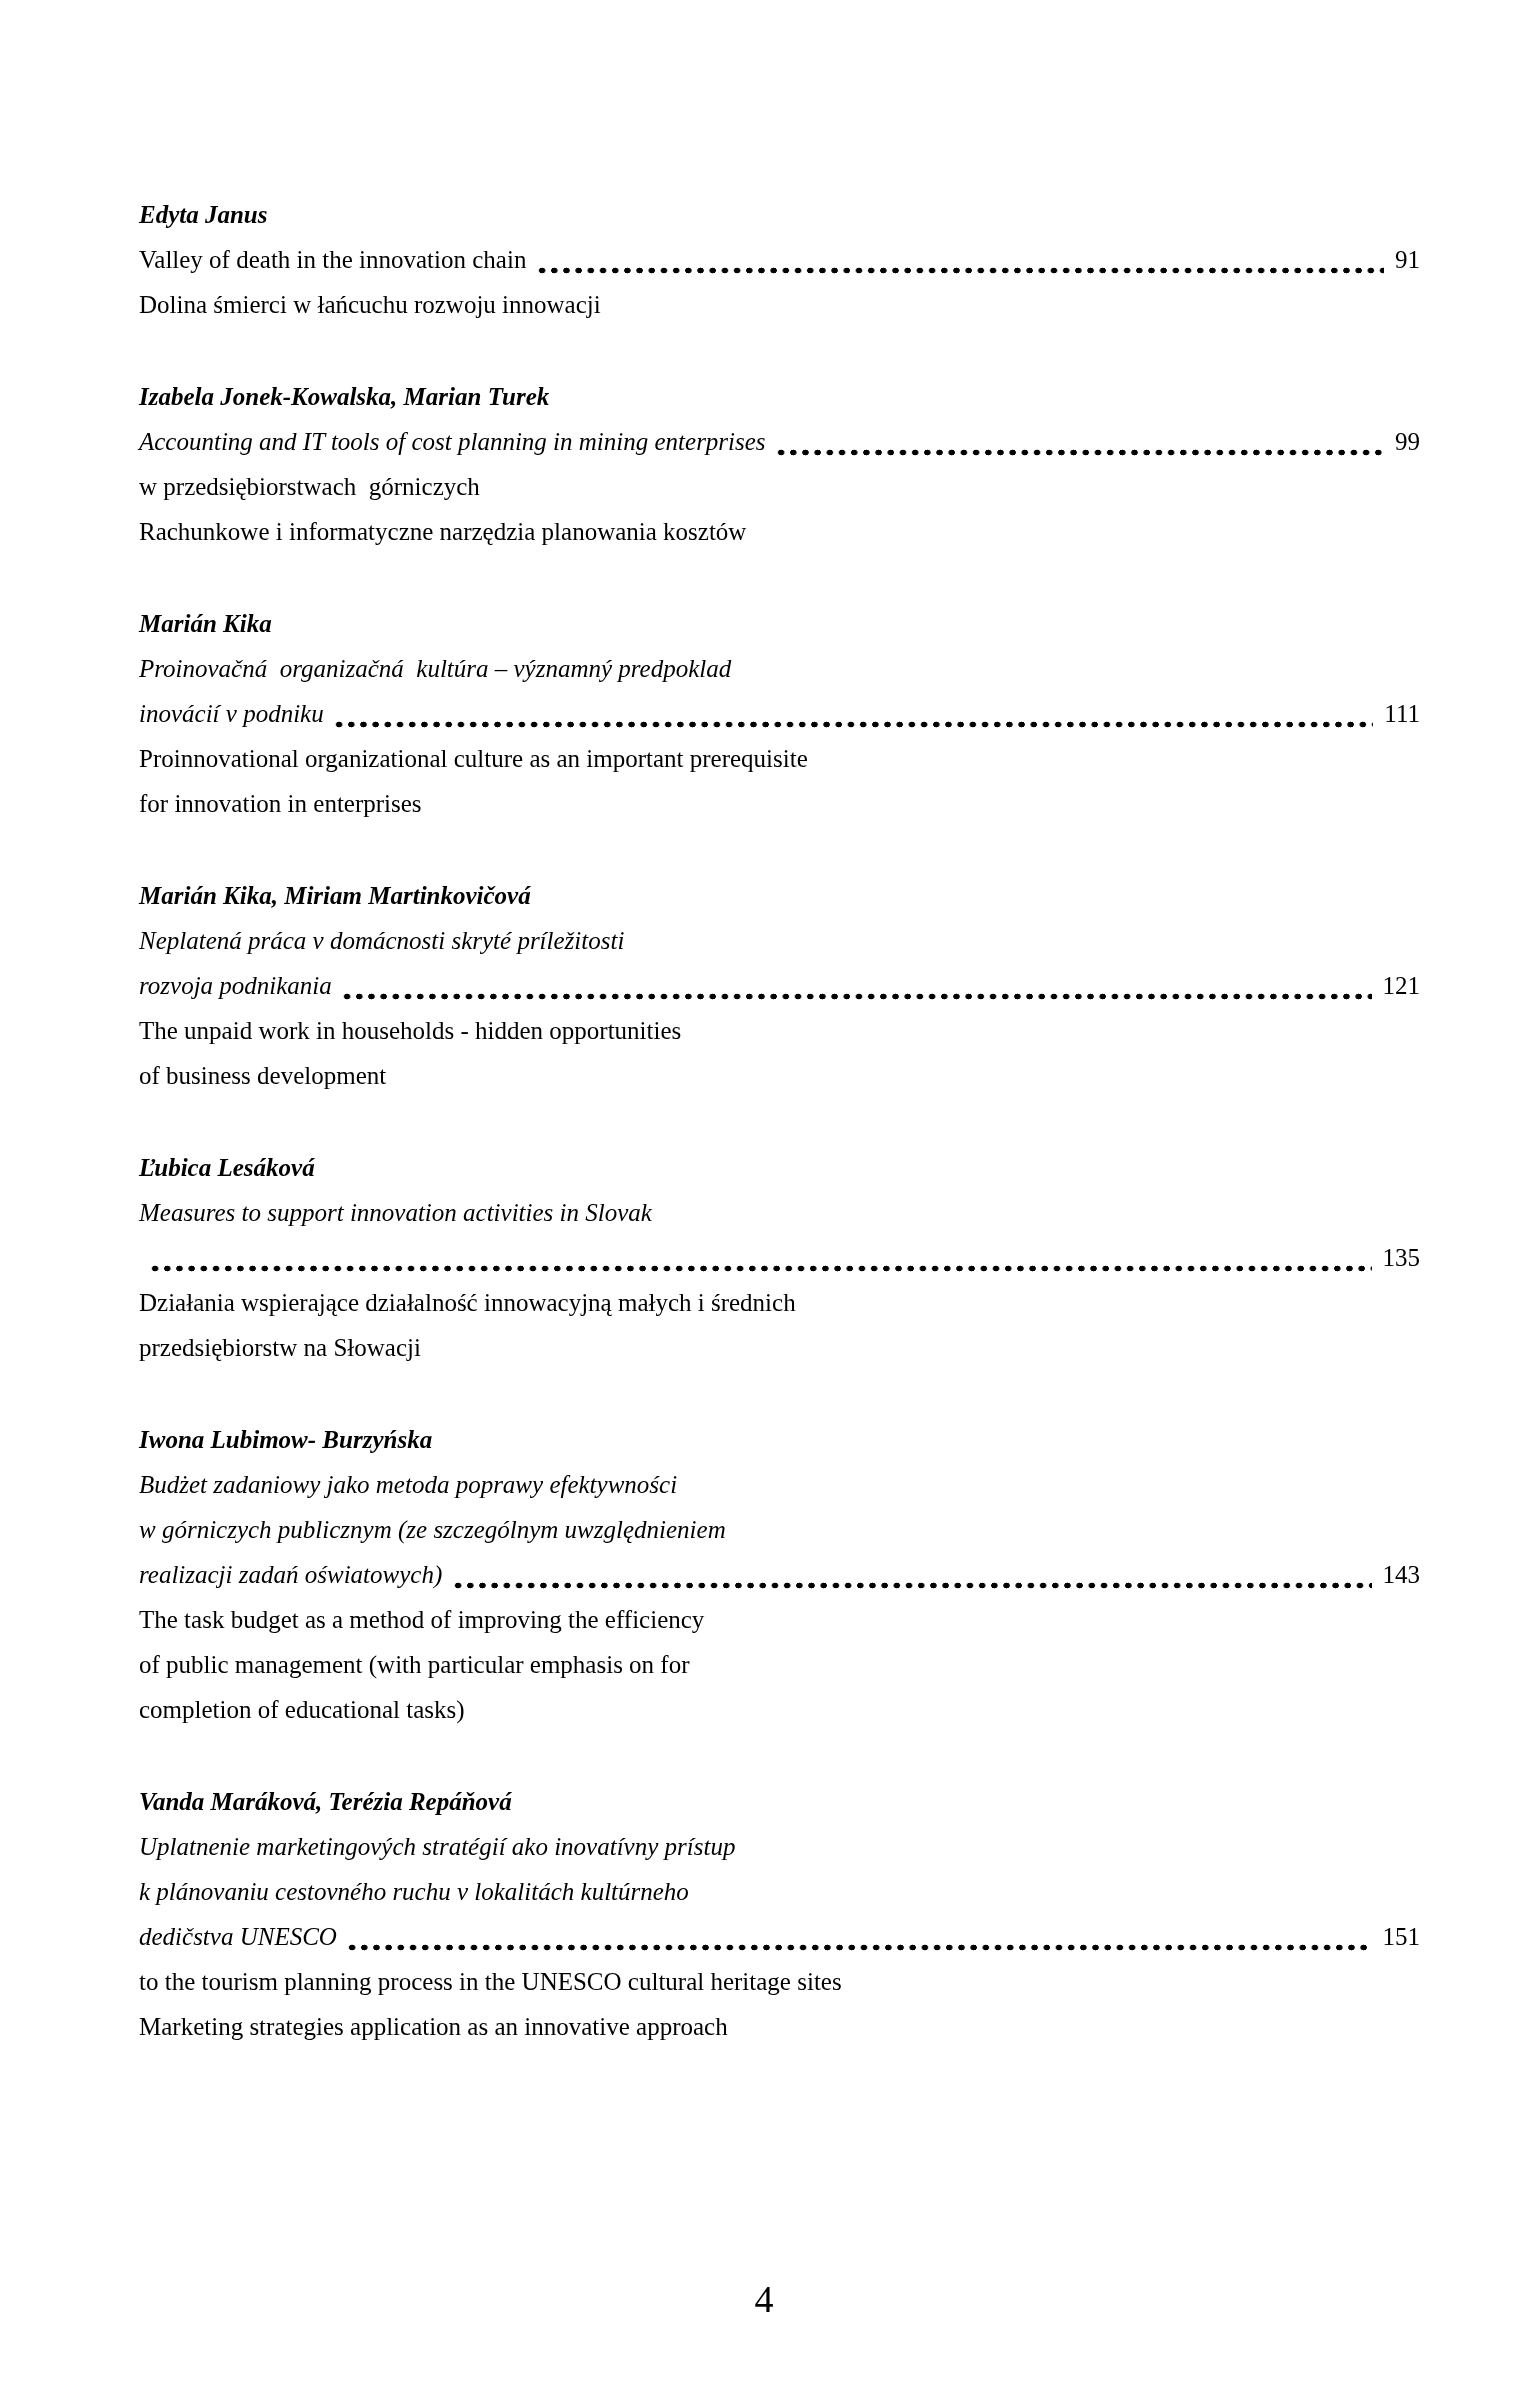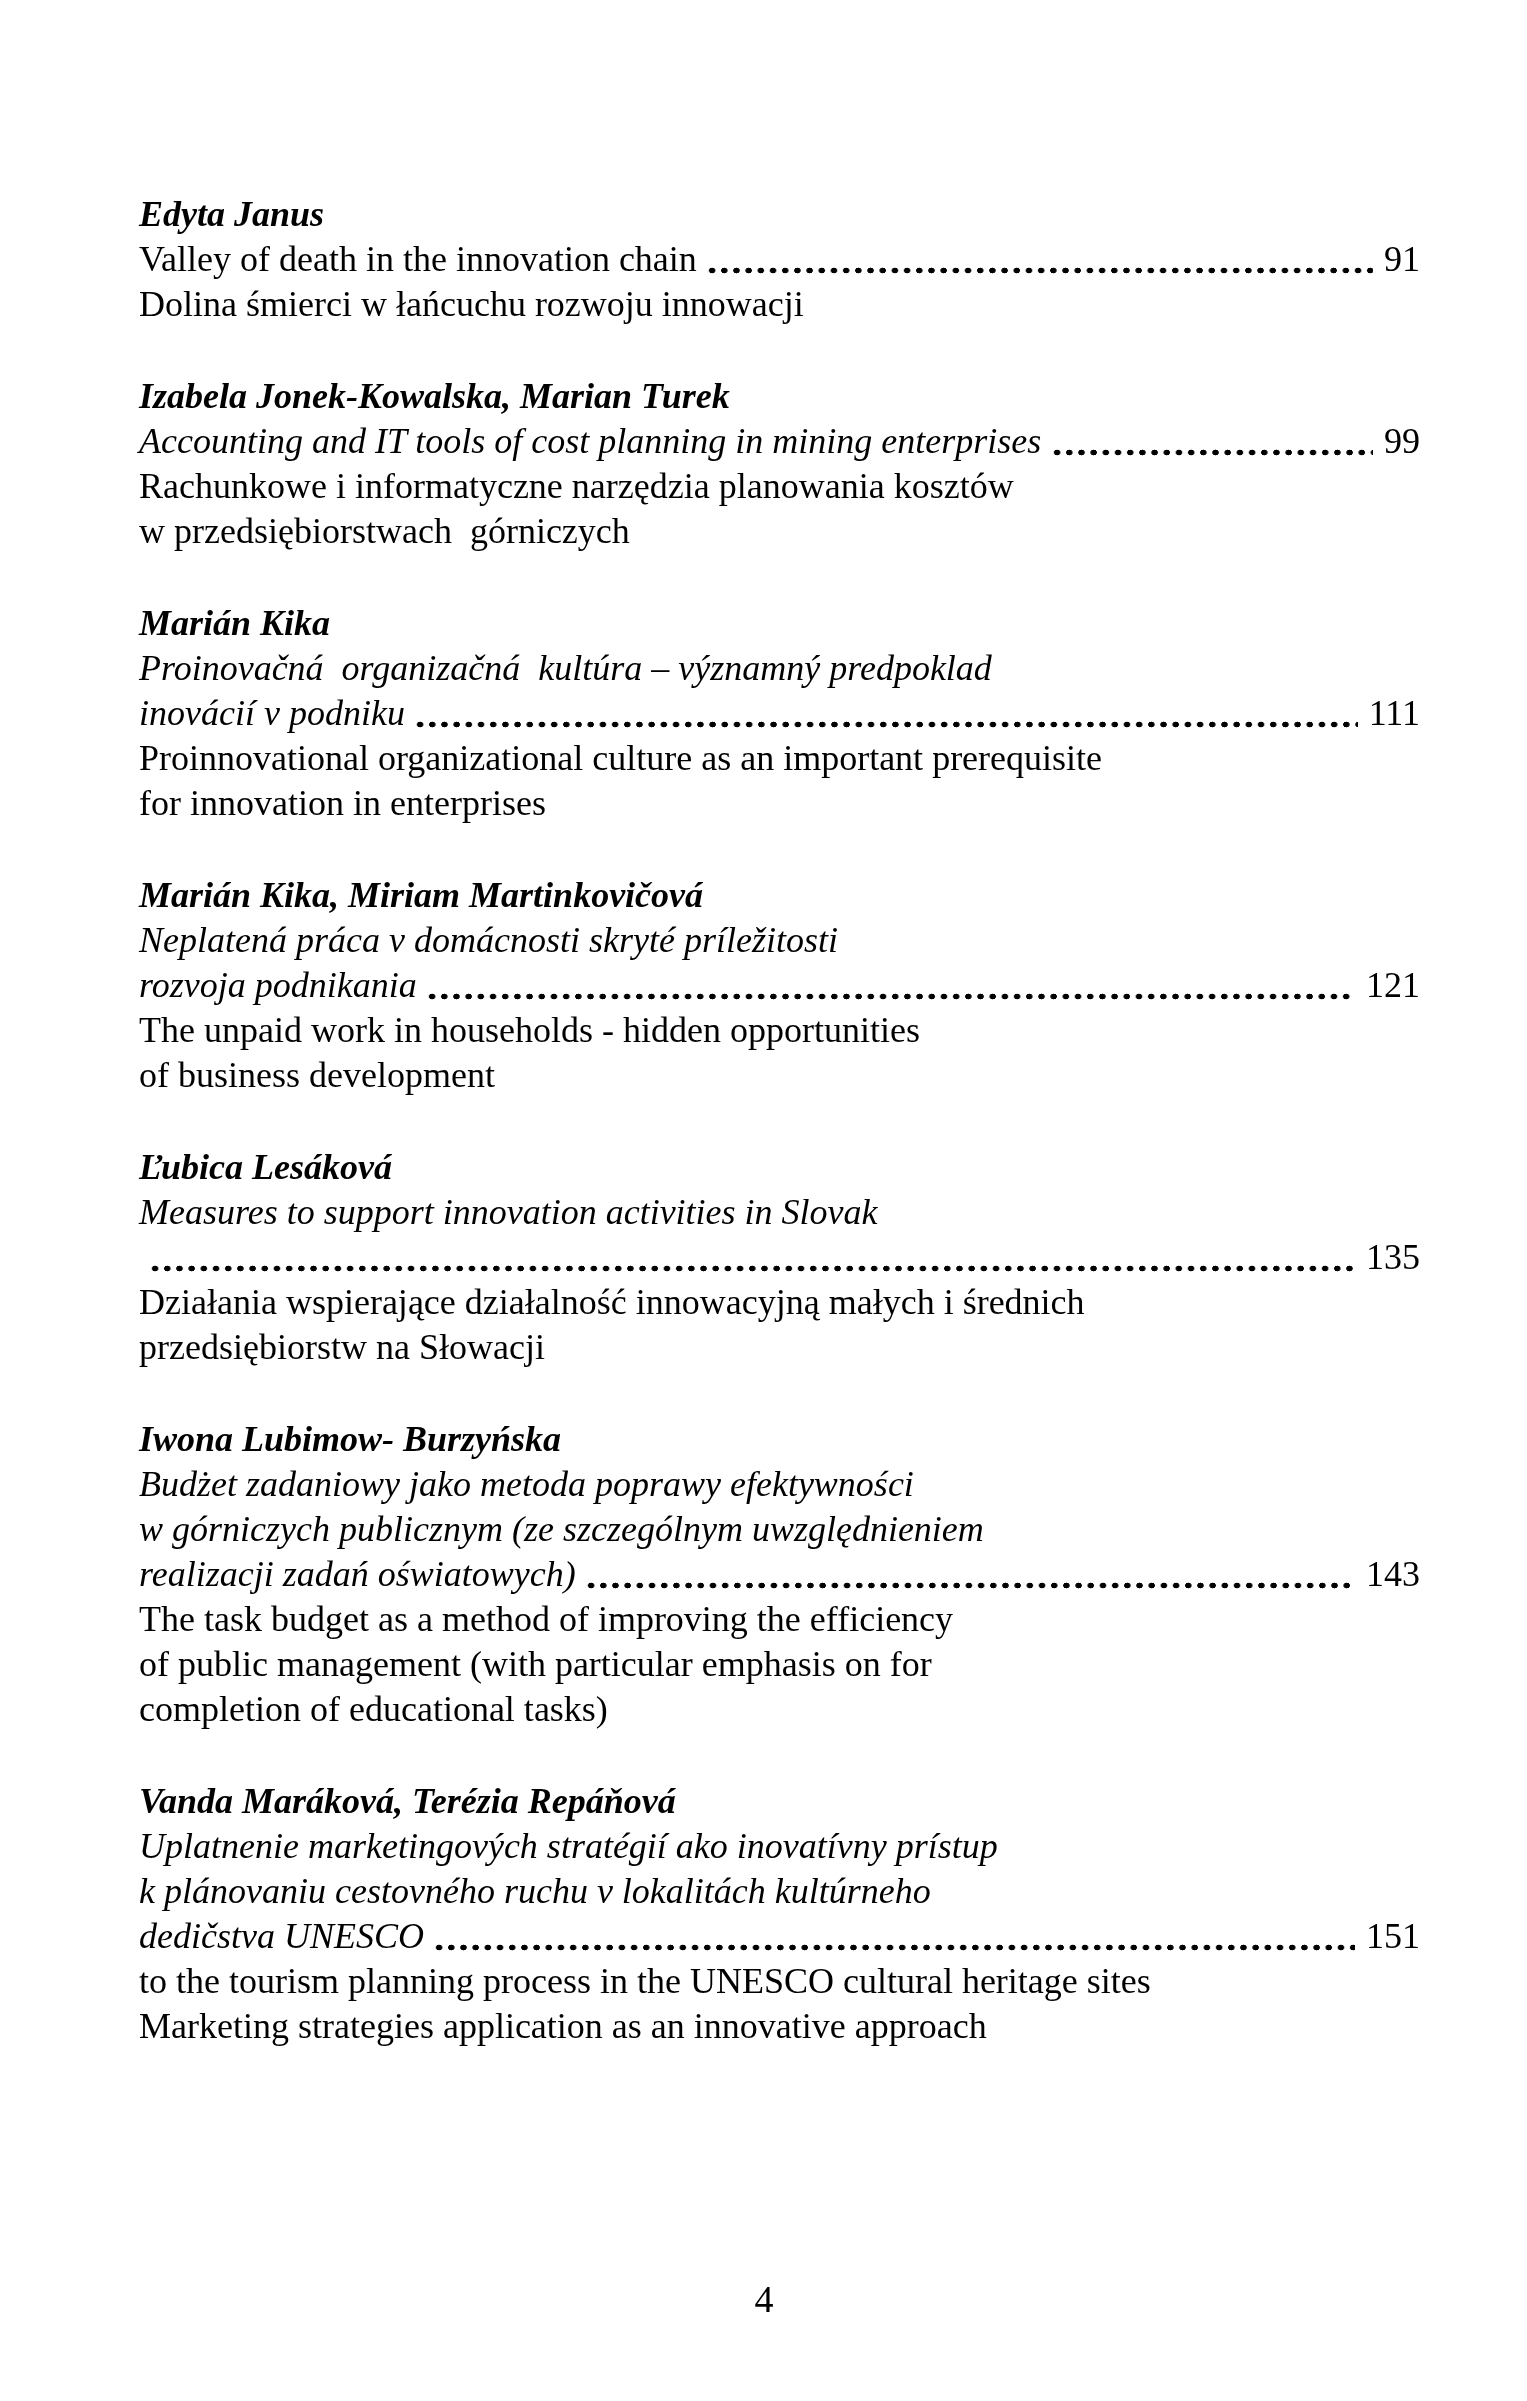--- a/index.html
+++ b/index.html
@@ -18,21 +18,21 @@
   .toc-content {
     position: absolute;
     left: 139px;
     top: 192px;
     width: 1281px;
   }
   .entry {
     margin: 0 0 47px 0;
   }
   .author-line, .line {
-    font-size: 36px;
+    font-size: 25px;
     line-height: 45px;
     white-space: pre;
   }
   .author-line {
     font-weight: bold;
     font-style: italic;
   }
   .line {
     display: flex;
     align-items: stretch;
@@ -74,22 +74,22 @@
 
 <main class="toc-content">
     <section class="entry">
       <div class="author-line">Edyta Janus</div>
       <div class="line"><span class="txt">Valley of death in the innovation chain</span><span class="leader"></span><span class="pg">91</span></div>
       <div class="line"><span class="txt">Dolina śmierci w łańcuchu rozwoju innowacji</span></div>
     </section>
     <section class="entry">
       <div class="author-line">Izabela Jonek-Kowalska, Marian Turek</div>
       <div class="line it"><span class="txt">Accounting and IT tools of cost planning in mining enterprises</span><span class="leader"></span><span class="pg">99</span></div>
+      <div class="line"><span class="txt">w przedsiębiorstwach  górniczych</span></div>
       <div class="line"><span class="txt">Rachunkowe i informatyczne narzędzia planowania kosztów</span></div>
-      <div class="line"><span class="txt">w przedsiębiorstwach  górniczych</span></div>
     </section>
     <section class="entry">
       <div class="author-line">Marián Kika</div>
       <div class="line it"><span class="txt">Proinovačná  organizačná  kultúra – významný predpoklad</span></div>
       <div class="line it"><span class="txt">inovácií v podniku</span><span class="leader"></span><span class="pg">111</span></div>
       <div class="line"><span class="txt">Proinnovational organizational culture as an important prerequisite</span></div>
       <div class="line"><span class="txt">for innovation in enterprises</span></div>
     </section>
     <section class="entry">
       <div class="author-line">Marián Kika, Miriam Martinkovičová</div>

